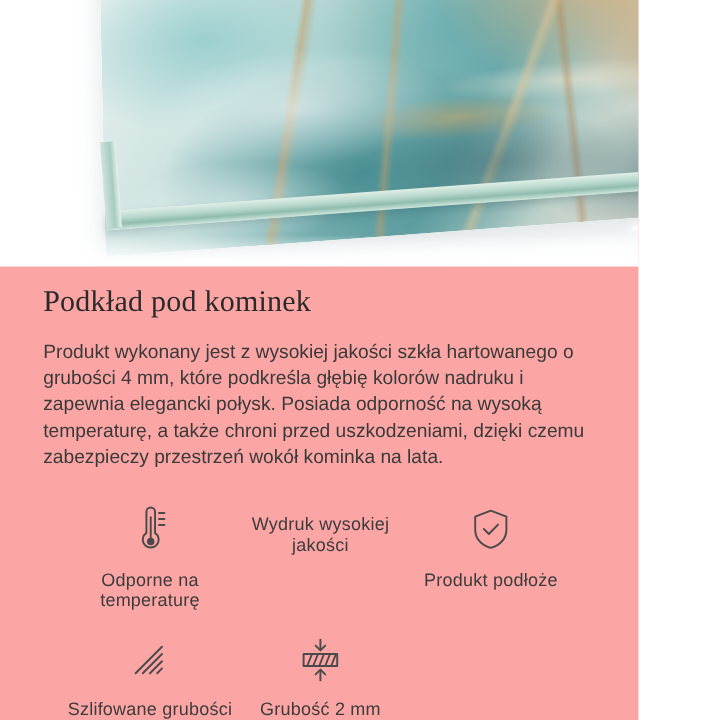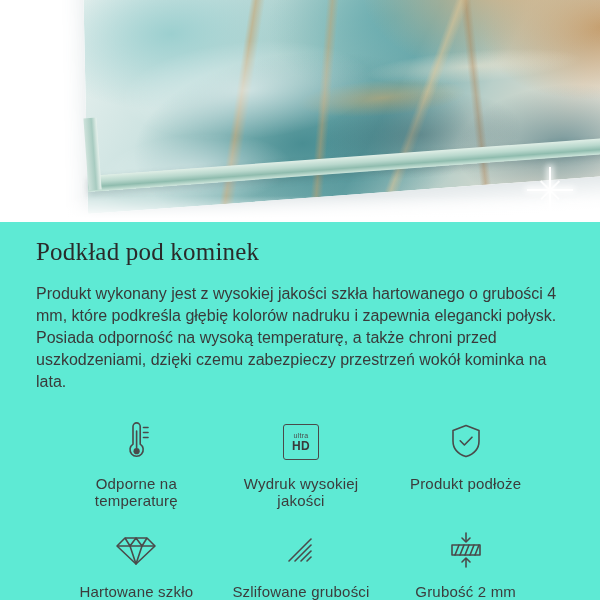--- a/index.html
+++ b/index.html
@@ -8,23 +8,23 @@
   }
   body {
     width: 600px;
     height: 600px;
     background: #ffffff;
     font-family: "Liberation Sans", sans-serif;
     overflow: hidden;
   }
   .page {
     position: relative;
-    width: 600px;
+    width: 532px;
     height: 600px;
-    background: #5eead4;
+    background: #fca5a5;
     overflow: hidden;
   }
 
   
   .hero {
     position: relative;
     width: 600px;
     height: 222px;
     overflow: hidden;
     background: #ffffff;
@@ -239,50 +239,33 @@
             <circle cx="20.6" cy="31.2" r="3.1" fill="#4a4a4a" stroke="none"></circle>
             <line x1="27.5" y1="7.5" x2="32" y2="7.5"></line>
             <line x1="27.5" y1="12.5" x2="32" y2="12.5"></line>
             <line x1="27.5" y1="17.5" x2="32" y2="17.5"></line>
           </svg>
         </div>
         <div class="feature-label">Odporne na temperaturę</div>
       </div>
 
       <div class="feature">
-        <div class="feature-icon">
-          <div class="ultrahd-box">
-            <span class="u1">ultra</span>
-            <span class="u2">HD</span>
-          </div>
-        </div>
         <div class="feature-label">Wydruk wysokiej jakości</div>
       </div>
 
       <div class="feature">
         <div class="feature-icon">
           <svg width="40" height="44" viewBox="0 0 40 44" fill="none" stroke="#4a4a4a" stroke-width="1.6" stroke-linecap="round" stroke-linejoin="round">
             <path d="M20 5.5 33 10.5v10.5c0 8-5.6 13.2-13 15.6-7.4-2.4-13-7.6-13-15.6V10.5z"></path>
             <path d="M14.2 20.8l4.2 4.2 7.6-7.8"></path>
           </svg>
         </div>
         <div class="feature-label">Produkt podłoże</div>
       </div>
 
-      <div class="feature">
-        <div class="feature-icon">
-          <svg width="44" height="40" viewBox="0 0 44 40" fill="none" stroke="#4a4a4a" stroke-width="1.6" stroke-linejoin="round">
-            <path d="M11 8h22l8 8-19 18L3 16z"></path>
-            <path d="M3 16h38"></path>
-            <path d="M11 8l5 8 6-8 6 8 5-8"></path>
-            <path d="M16 16l6 18 6-18"></path>
-          </svg>
-        </div>
-        <div class="feature-label">Hartowane szkło</div>
-      </div>
 
       <div class="feature">
         <div class="feature-icon">
           <svg width="42" height="40" viewBox="0 0 42 40" fill="none" stroke="#4a4a4a" stroke-width="1.6" stroke-linecap="round">
             <path d="M9 31 31 9"></path>
             <path d="M15 31 31 15"></path>
             <path d="M21 31 31 21"></path>
             <path d="M27 31 31 27"></path>
           </svg>
         </div>

